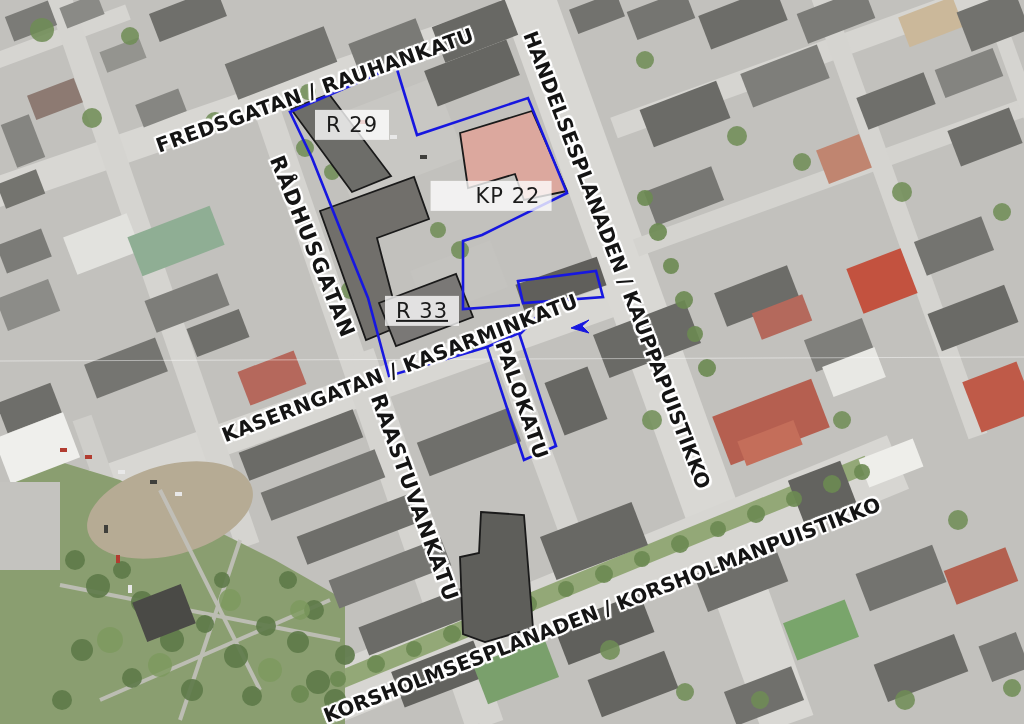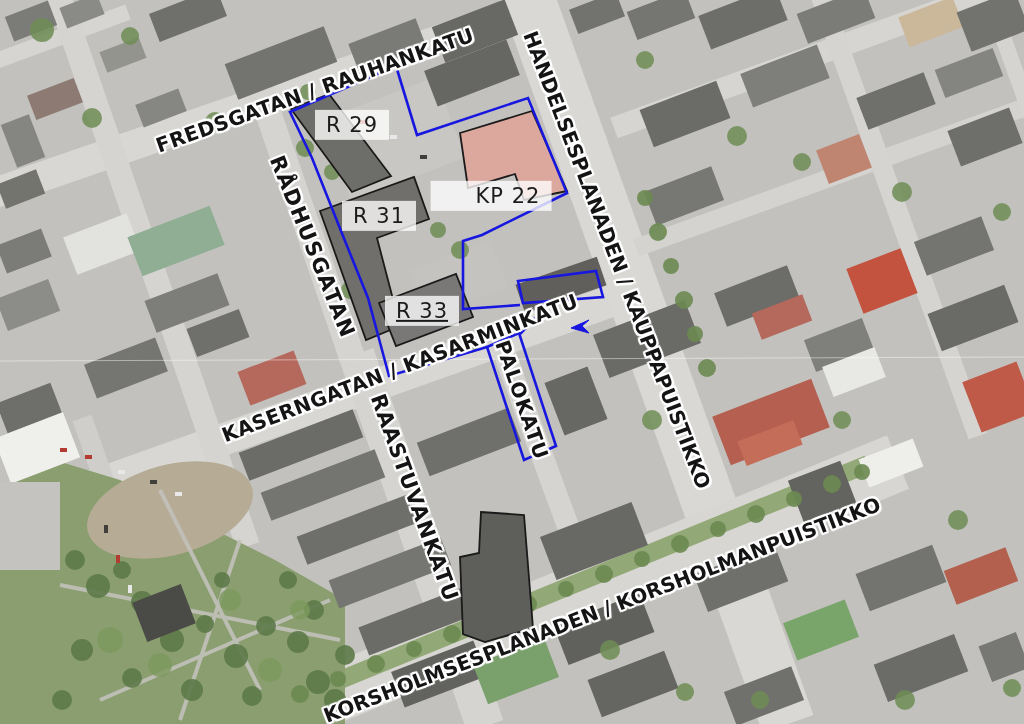--- a/index.html
+++ b/index.html
@@ -249,16 +249,15 @@
   <div class="street-label" style="left:315px;top:90px;  --rot:-19.5deg; font-size:20px;">FREDSGATAN / RAUHANKATU</div>
   <div class="street-label" style="left:312px;top:247px; --rot:68deg;    font-size:21px; letter-spacing:1.5px;">RÅDHUSGATAN</div>
   <div class="street-label" style="left:617px;top:260px; --rot:69deg;    font-size:20px; letter-spacing:0px;">HANDELSESPLANADEN / KAUPPAPUISTIKKO</div>
   <div class="street-label" style="left:400px;top:368px; --rot:-21deg;   font-size:20px;">KASERNGATAN / KASARMINKATU</div>
   <div class="street-label" style="left:522px;top:400px; --rot:71deg;    font-size:20px; letter-spacing:1px;">PALOKATU</div>
   <div class="street-label" style="left:414px;top:498px; --rot:70deg;    font-size:21px; letter-spacing:1px;">RAASTUVANKATU</div>
   <div class="street-label" style="left:602px;top:610px; --rot:-21deg;   font-size:20px; letter-spacing:0px;">KORSHOLMSESPLANADEN / KORSHOLMANPUISTIKKO</div>
 
   <div class="block-label" style="left:352px;top:125px;">R 29</div>
   <div class="block-label" style="left:491px;top:196px;padding-left:45px;">KP 22</div>
-  <div class="block-label" style="left:379px;top:216px;">R 31</div>
   <div class="block-label" style="left:422px;top:311px;text-decoration:underline;">R 33</div>
 
 </div>
 
 </body></html>

